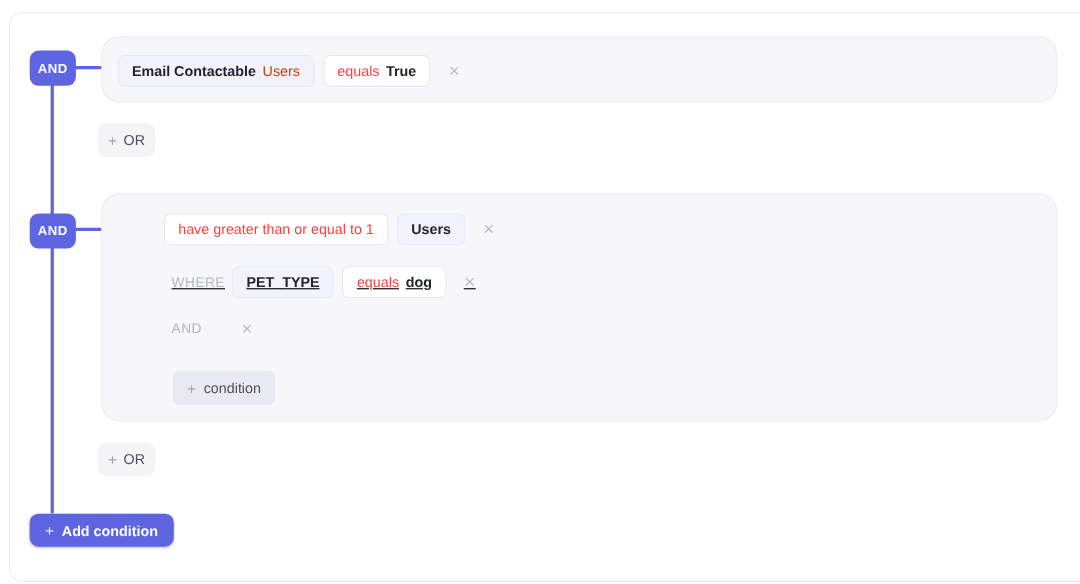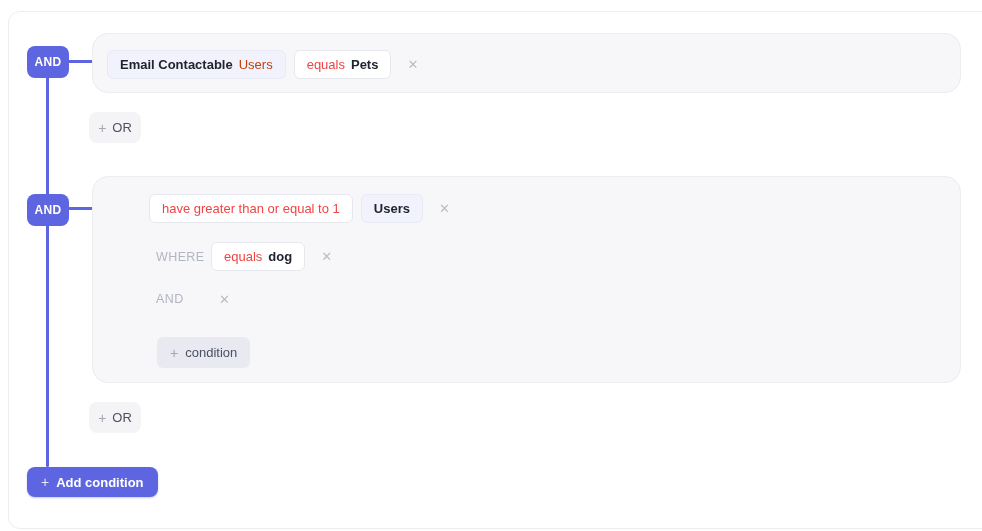--- a/index.html
+++ b/index.html
@@ -62,21 +62,21 @@
   .cond-box.box2 { top: 176px; height: 207px; }
   .box-row {
     position: absolute;
     display: flex;
     align-items: center;
     gap: 8px;
     white-space: nowrap;
   }
   .box1 .box-row { left: 14px; top: 16px; }
   .box2 .row-main { left: 14px; top: 17px; padding-left: 42px; }
-  .box2 .row-sub1 { left: 63px; top: 65px; }
+  .box2 .row-sub1 { left: 63px; top: 65px; text-decoration: underline; }
   .box2 .row-sub2 { left: 63px; top: 115px; }
   .box2 .row-prop { left: 64px; top: 160px; }
   
   .chip {
     height: 29px;
     border-radius: 6px;
     display: inline-flex;
     align-items: center;
     gap: 6px;
     padding: 0 12px;
@@ -169,21 +169,21 @@
 <div class="badge b1">AND</div>
 
 <div class="cond-box box1">
   <div class="box-row">
     <div class="chip lavender">
       <span class="t-dark">Email Contactable</span>
       <span class="t-slate">Users</span>
     </div>
     <div class="chip white">
       <span class="t-muted">equals</span>
-      <span class="t-dark">Pets</span>
+      <span class="t-dark">True</span>
     </div>
     <span class="close-icon">✕</span>
   </div>
 </div>
 
 <div class="or-btn or1">
   <span class="plus">+</span>
   <span>OR</span>
 </div>
 
@@ -195,20 +195,23 @@
       <span class="t-muted">have greater than or equal to 1</span>
     </div>
     <div class="chip lavender">
       <span class="t-dark">Users</span>
     </div>
     <span class="close-icon">✕</span>
   </div>
 
   <div class="box-row row-sub1">
     <span class="sub-label">WHERE</span>
+    <div class="chip lavender">
+      <span class="t-dark">PET_TYPE</span>
+    </div>
     <div class="chip white">
       <span class="t-muted">equals</span>
       <span class="t-dark">dog</span>
     </div>
     <span class="close-icon">✕</span>
   </div>
 
   <div class="box-row row-sub2">
     <span class="sub-label">AND</span>
     <span class="close-icon">✕</span>

